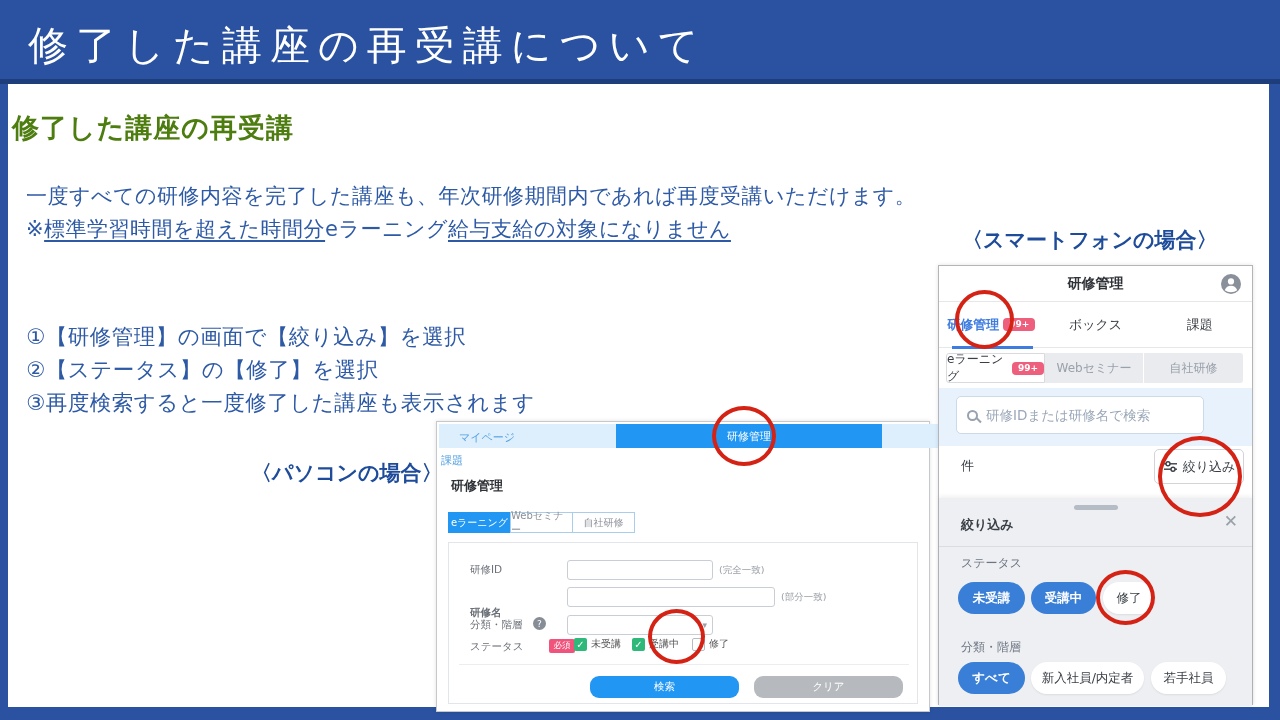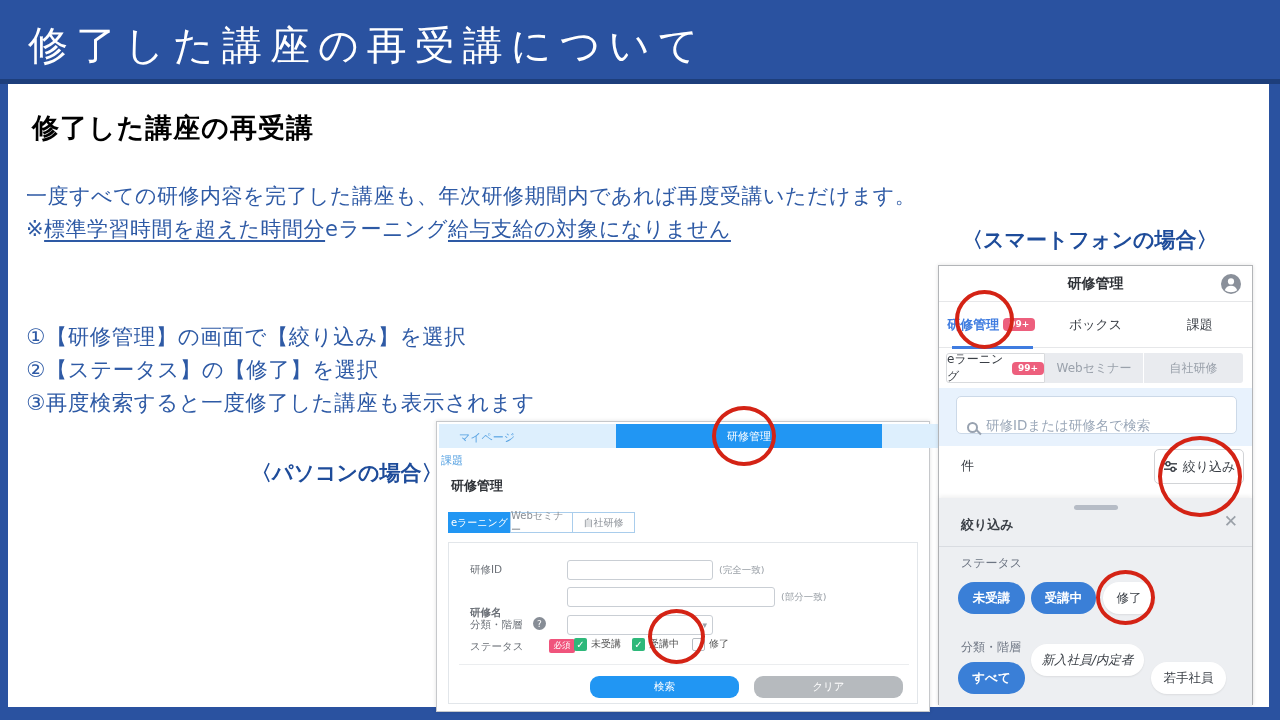--- a/index.html
+++ b/index.html
@@ -9,21 +9,21 @@
   .abs { position:absolute; }
 
   
   .top-band { left:0; top:0; width:1280px; height:84px; background:#2a52a0; border-bottom:5px solid #1d3e7b; }
   .side-band-left  { left:0; top:84px; width:8px;  height:623px; background:#2a52a0; }
   .side-band-right { left:1269px; top:84px; width:11px; height:623px; background:#2a52a0; }
   .bottom-band { left:0; top:707px; width:1280px; height:13px; background:#2a52a0; }
   .slide-title { left:28px; top:18px; color:#ffffff; font-size:40px; letter-spacing:8px; font-weight:500; white-space:nowrap; }
 
   
-  .section-heading { left:32px; top:110px; color:#000000; font-size:27px; font-weight:bold; letter-spacing:1px; }
+  .section-heading { left:12px; top:110px; color:#4d7c0f; font-size:27px; font-weight:bold; letter-spacing:1px; }
   .intro-line { left:26px; top:182px; color:#2e5aa5; font-size:21px; letter-spacing:0.5px; white-space:nowrap; }
   .note-line  { left:26px; top:215px; color:#2e5aa5; font-size:21px; letter-spacing:0.5px; white-space:nowrap; }
   .note-line .u { text-decoration:underline; text-underline-offset:4px; text-decoration-thickness:2px; }
   .caption { color:#1e4c9a; font-size:21px; font-weight:bold; white-space:nowrap; }
   .sp-caption { left:962px; top:226px; }
   .pc-caption { left:251px; top:459px; }
   .steps { left:26px; top:322px; color:#2e5aa5; font-size:21.5px; letter-spacing:0.5px; }
   .steps div { height:33px; white-space:nowrap; }
 
   
@@ -64,21 +64,21 @@
   .ph-tabs { left:0; top:36px; width:100%; height:46px; display:flex; border-bottom:1px solid #e6e7e9; }
   .ph-tab { flex:1; display:flex; align-items:center; justify-content:center; gap:4px; font-size:13px; color:#3a3f46; font-weight:500; position:relative; }
   .ph-tab.active { color:#3f7ce0; font-weight:bold; }
   .ph-tab.active .tab-underline { position:absolute; left:13px; right:10px; bottom:-2px; height:3px; background:#3f7ce0; }
   .badge { background:#ed5f7d; color:#fff; font-size:9px; font-weight:bold; border-radius:4px; padding:2px 6px; line-height:1; }
   .ph-segs { left:7px; top:87px; display:flex; }
   .ph-seg { width:99px; height:30px; display:flex; align-items:center; justify-content:center; gap:4px; font-size:12px; background:#e9ebef; color:#9aa1ab; border-right:1px solid #fff; }
   .ph-seg.active { background:#fff; border:1px solid #d8dadd; color:#3a3f46; border-radius:3px 0 0 3px; }
   .ph-seg:last-child { border-radius:0 3px 3px 0; border-right:none; }
   .ph-searchpanel { left:0; top:122px; width:100%; height:58px; background:#e8f2fd; }
-  .ph-searchbox { left:17px; top:8px; width:281px; height:38px; background:#fff; border:1px solid #ccd9e8; border-radius:5px; display:flex; align-items:flex-end; padding:0 10px; gap:8px; }
+  .ph-searchbox { left:17px; top:8px; width:248px; height:38px; background:#fff; border:1px solid #ccd9e8; border-radius:5px; display:flex; align-items:center; padding:0 10px; gap:8px; }
   .search-glyph { width:11px; height:11px; border:2px solid #98a2b0; border-radius:50%; position:relative; flex:none; }
   .search-glyph:after { content:""; position:absolute; width:7px; height:2px; background:#98a2b0; transform:rotate(45deg); right:-6px; bottom:-2px; }
   .ph-searchinput { border:none; outline:none; width:100%; font-size:13.5px; color:#3a3f46; background:transparent; font-family:inherit; }
   .ph-searchinput::placeholder { color:#9aa7b8; }
   .ph-count { left:22px; top:191px; font-size:13px; color:#3a3f46; }
   .ph-filterbtn { left:215px; top:183px; width:90px; height:35px; background:#fff; border:1px solid #d2d4d7; border-radius:5px; display:flex; align-items:center; justify-content:center; gap:5px; font-size:13px; color:#3a3f46; }
   .ph-sheet { left:0; top:232px; width:100%; height:208px; background:#edeff2; box-shadow:0 -2px 4px rgba(0,0,0,.06); }
   .sheet-handle { left:50%; top:7px; width:44px; height:5px; margin-left:-22px; background:#b6bcc6; border-radius:3px; }
   .sheet-title { left:22px; top:18px; font-size:13px; font-weight:bold; color:#3a3f46; }
   .sheet-close { right:14px; top:13px; font-size:17px; color:#9aa0a8; }
@@ -217,21 +217,21 @@
       <div class="abs sheet-handle"></div>
       <div class="abs sheet-title">絞り込み</div>
       <div class="abs sheet-close">✕</div>
       <div class="abs sheet-divider"></div>
       <div class="abs sheet-label" style="left:22px; top:57px;">ステータス</div>
       <div class="abs pill blue" style="left:19px;  top:84px; width:67px;">未受講</div>
       <div class="abs pill blue" style="left:92px;  top:84px; width:65px;">受講中</div>
       <div class="abs pill white" style="left:164px; top:84px; width:52px;">修了</div>
       <div class="abs sheet-label" style="left:22px; top:141px;">分類・階層</div>
       <div class="abs pill blue" style="left:19px;  top:164px; width:67px;">すべて</div>
-      <div class="abs pill white" style="left:92px;  top:146px; width:113px;font-style:italic;">新入社員/内定者</div>
+      <div class="abs pill white" style="left:92px;  top:164px; width:113px;">新入社員/内定者</div>
       <div class="abs pill white" style="left:212px; top:164px; width:75px;">若手社員</div>
     </div>
   </div>
 
   <div class="abs ann" style="left:712px; top:406px; width:64px; height:60px;"></div>
   <div class="abs ann" style="left:648px; top:609px; width:57px; height:55px;"></div>
   <div class="abs ann" style="left:955px; top:290px; width:59px; height:59px;"></div>
   <div class="abs ann" style="left:1158px; top:436px; width:84px; height:81px;"></div>
   <div class="abs ann" style="left:1096px; top:570px; width:59px; height:55px;"></div>
 

